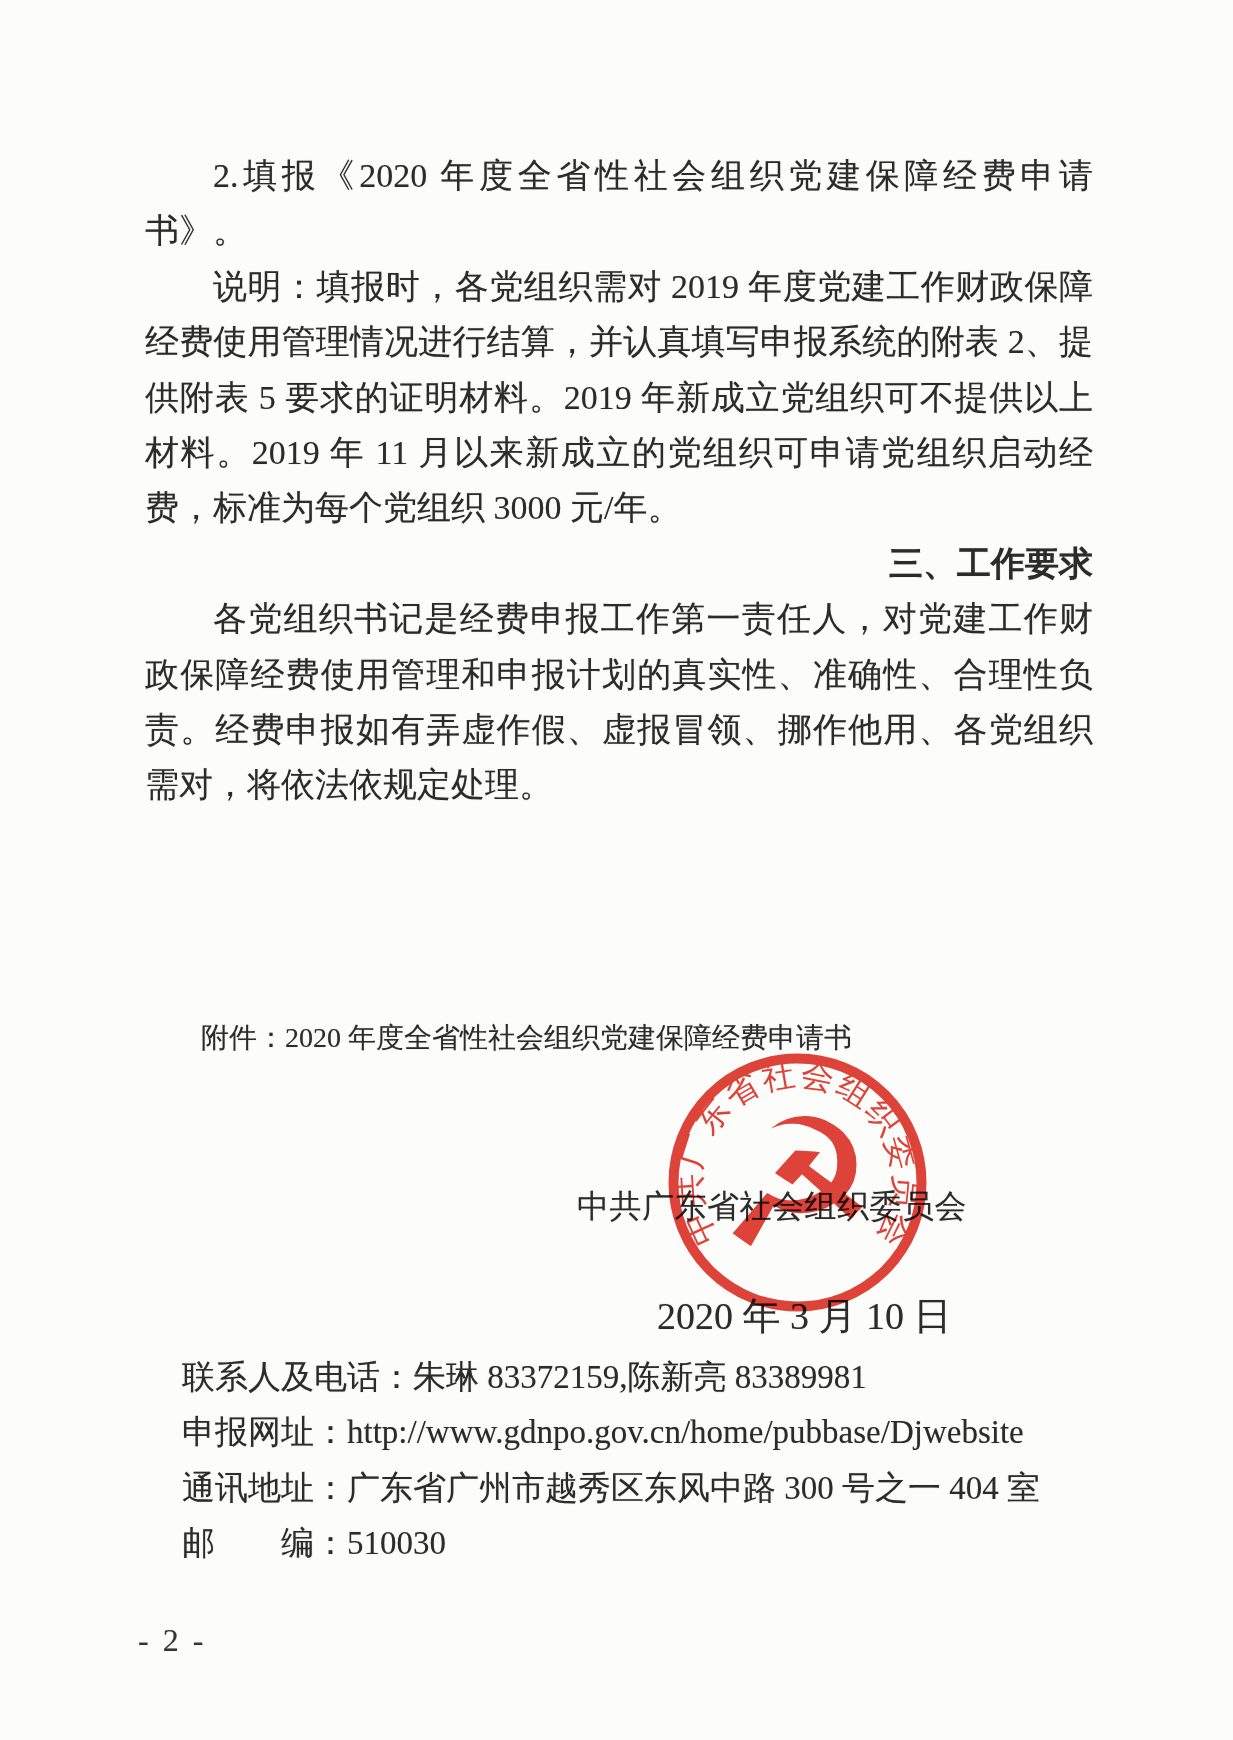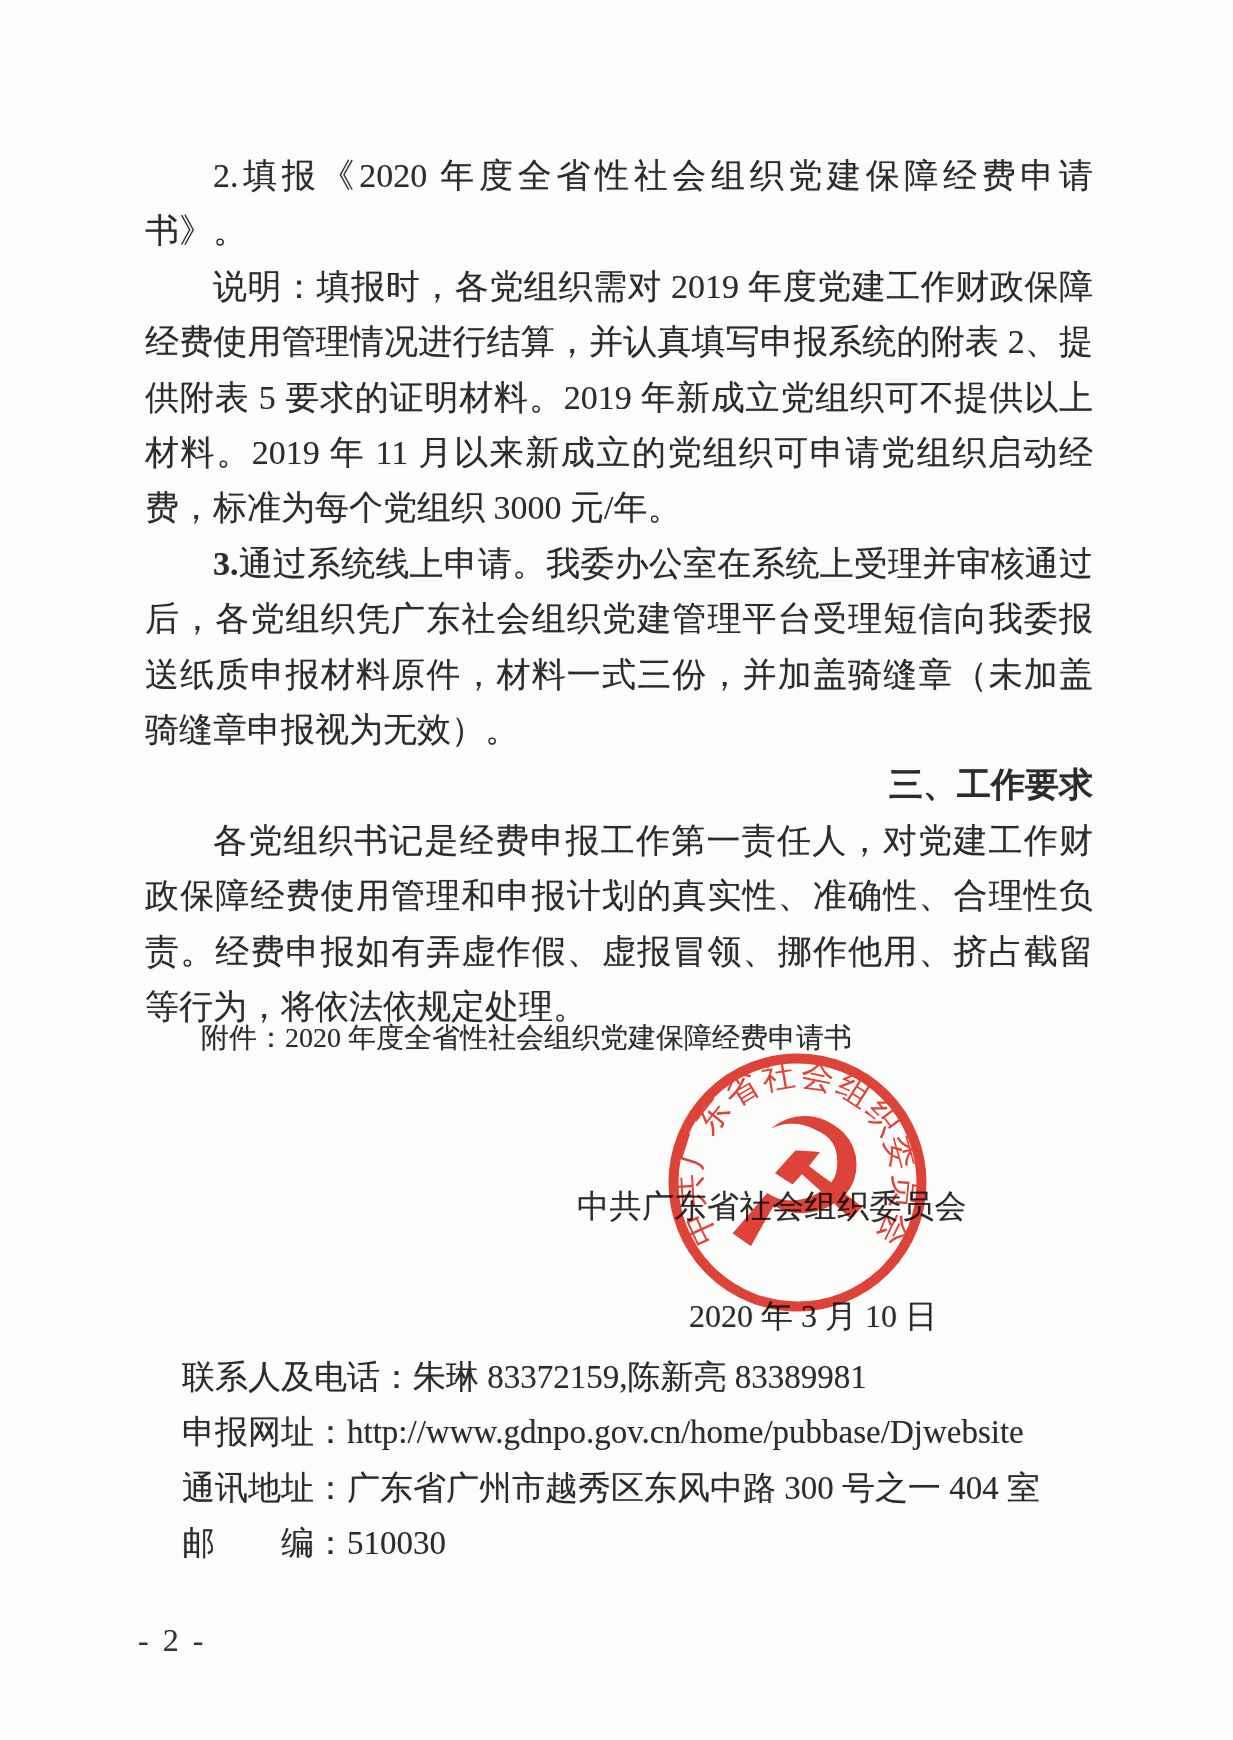--- a/index.html
+++ b/index.html
@@ -30,23 +30,22 @@
     font-size:28px; line-height:55.4px; text-indent:2em;
     text-shadow:0 0 1px rgba(40,40,40,.35);
   }
   .sig-org {
     position:absolute; left:577px; top:1186px;
     font-size:32px; line-height:40px; letter-spacing:0.5px;
     text-shadow:0 0 1px rgba(40,40,40,.35);
   }
   .sig-date {
     position:absolute; left:657px; top:1295px;
-    font-size:32px; line-height:42px;
+    font-size:38px; line-height:42px;
     text-shadow:0 0 1px rgba(40,40,40,.35);
-    margin-left:32px;
   }
   .seal {
     position:absolute; left:661px; top:1046px;
     width:273px; height:273px;
     mix-blend-mode:multiply; opacity:.92;
   }
   .contacts {
     position:absolute; left:182px; top:1350px; width:920px;
     font-size:33px; line-height:55.4px;
     text-shadow:0 0 1px rgba(40,40,40,.35);
@@ -63,26 +62,23 @@
 
 <div class="page">
 
   <div class="body-text">
     <p>
       <span>2.填报《2020 年度全省性社会组织党建保障经费申请书》。</span>
     </p>
     <p>
       <span>说明：填报时，各党组织需对 2019 年度党建工作财政保障经费使用管理情况进行结算，并认真填写申报系统的附表 2、提供附表 5 要求的证明材料。2019 年新成立党组织可不提供以上材料。2019 年 11 月以来新成立的党组织可申请党组织启动经费，标准为每个党组织 3000 元/年。</span>
     </p>
-    <p>
-      <b class="num-prefix">3.</b><span>通过系统线上申请。我委办公室在系统上受理并审核通过后，各党组织凭广东社会组织党建管理平台受理短信向我委报送纸质申报材料原件，材料一式三份，并加盖骑缝章（未加盖骑缝章申报视为无效）。</span>
-    </p>
     <p class="section-heading">三、工作要求</p>
     <p>
-      <span>各党组织书记是经费申报工作第一责任人，对党建工作财政保障经费使用管理和申报计划的真实性、准确性、合理性负责。经费申报如有弄虚作假、虚报冒领、挪作他用、挤占截留等行为，将依法依规定处理。</span>
+      <span>各党组织书记是经费申报工作第一责任人，对党建工作财政保障经费使用管理和申报计划的真实性、准确性、合理性负责。经费申报如有弄虚作假、虚报冒领、挪作他用、各党组织需对，将依法依规定处理。</span>
     </p>
   </div>
 
   <div class="attachment-line">附件：2020 年度全省性社会组织党建保障经费申请书</div>
 
   <div class="sig-org">中共广东省社会组织委员会</div>
   <div class="sig-date">2020 年 3 月 10 日</div>
 
   <svg class="seal" viewBox="0 0 273 273" aria-hidden="true">
     <circle cx="136.5" cy="136.5" r="124" fill="none" stroke="#de3428" stroke-width="10"></circle>

